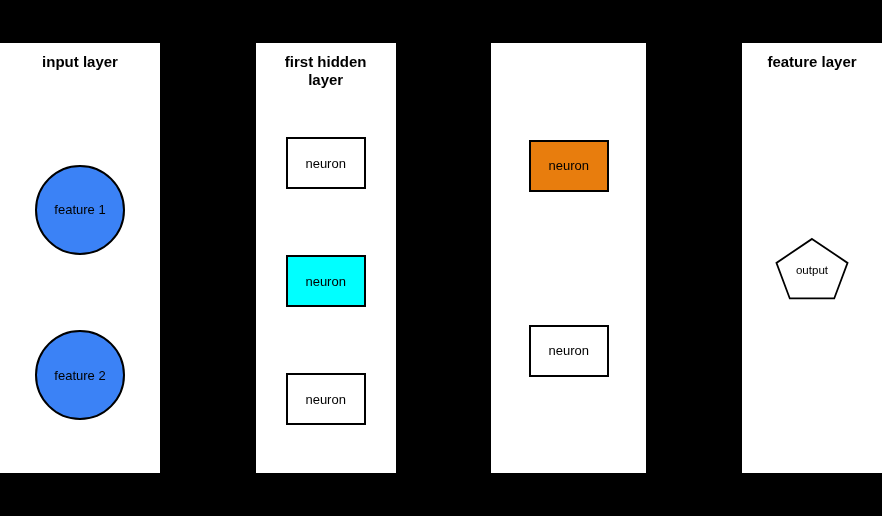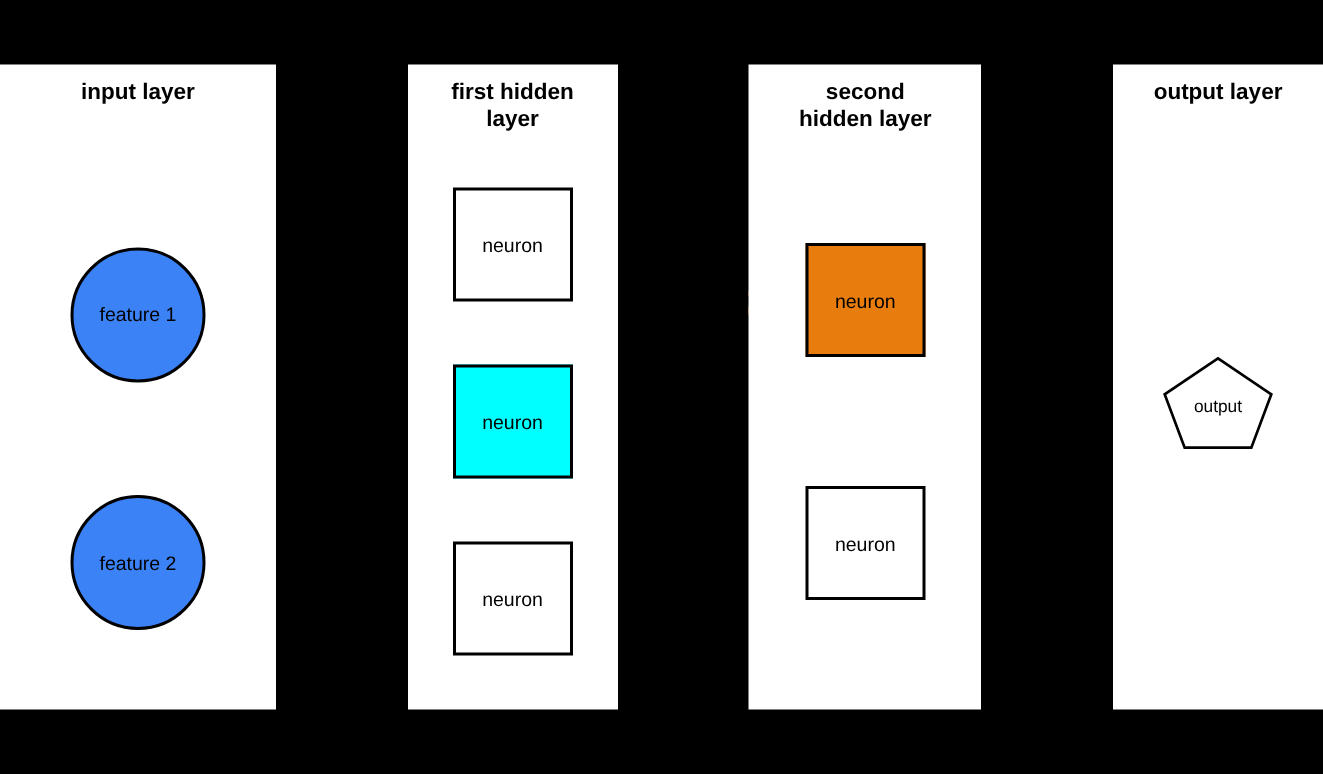--- a/index.html
+++ b/index.html
@@ -39,21 +39,21 @@
       line-height: 1.2;
     }
     .layer-gap {
       background: #000;
       height: 430px;
       flex: 1;
       position: relative;
     }
     
     .input-layer {
-      width: 184px;
+      width: 160px;
       gap: 41px;
     }
     
     .fhl-panel {
       width: 140px;
       justify-content: space-between;
     }
     
     .shl-panel {
       width: 155px;
@@ -77,21 +77,21 @@
       border-radius: 50%;
       border: 2px solid #000;
       display: flex;
       align-items: center;
       justify-content: center;
       font-size: 13px;
       background: #3b82f6;
     }
     .rect-node {
       width: 80px;
-      height: 76px;
+      height: 52px;
       border: 2px solid #000;
       display: flex;
       align-items: center;
       justify-content: center;
       font-size: 13px;
       background: #fff;
     }
     .rect-node.cyan {
       background: #00FFFF;
     }
@@ -185,35 +185,34 @@
       </div>
       <div class="rect-node">
         <span>neuron</span>
       </div>
     </div>
   </div>
 
   <div class="layer-gap" style="width:50px;"></div>
 
   <div class="layer-panel shl-panel">
-    <div class="layer-title">second<br>hidden layer</div>
     <div class="nodes-container" style="justify-content: space-around; padding: 20px 0 30px 0;">
       <div class="rect-node orange">
         <span>neuron</span>
       </div>
       <div class="rect-node">
         <span>neuron</span>
       </div>
     </div>
   </div>
 
   <div class="layer-gap" style="width:50px;"></div>
 
   <div class="layer-panel output-layer">
-    <div class="layer-title">output layer</div>
+    <div class="layer-title">feature layer</div>
     <div class="nodes-container">
       <div class="pentagon-node">
         <svg width="90" height="80" viewBox="0 0 90 80">
           <polygon points="45,5 85,32 70,72 20,72 5,32" fill="white" stroke="black" stroke-width="2"></polygon>
           <text x="45" y="45" text-anchor="middle" font-size="13" font-family="Arial">output</text>
         </svg>
       </div>
     </div>
   </div>
 </div>

